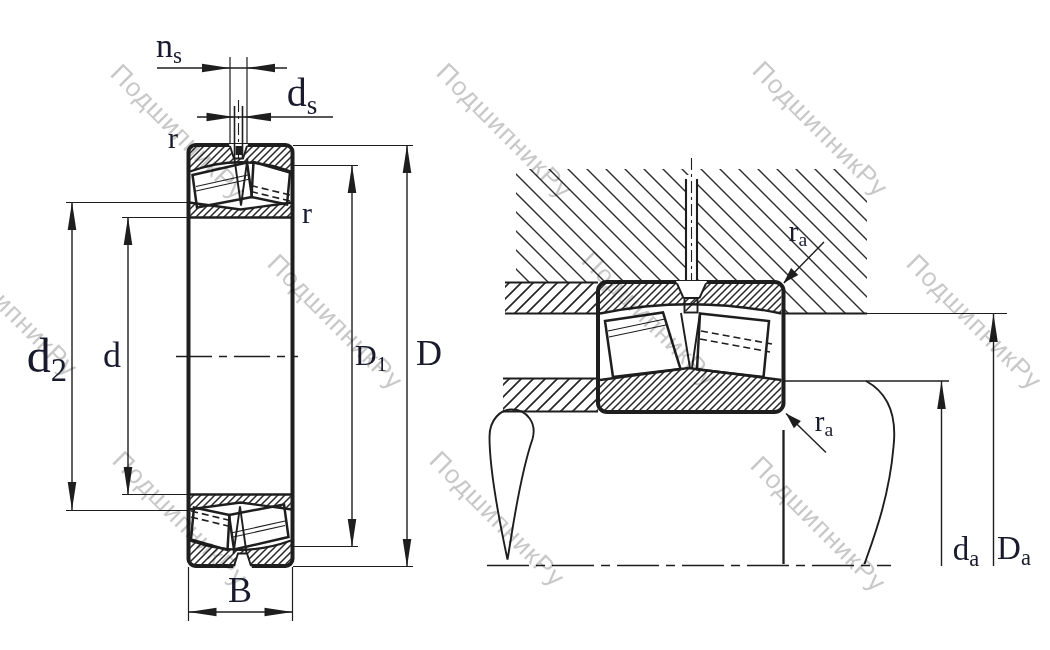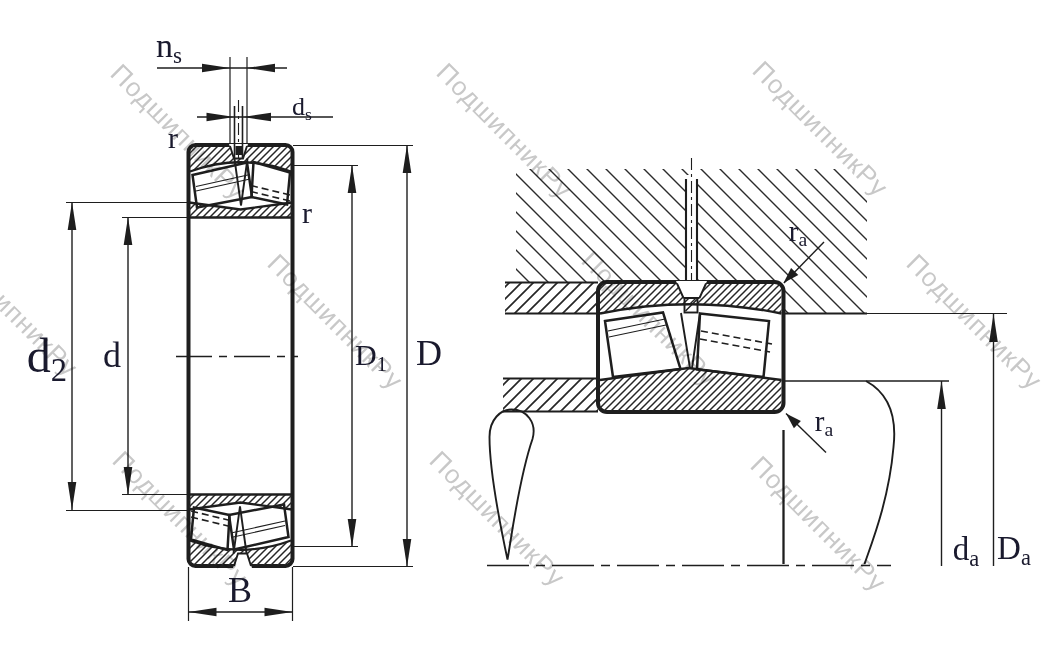--- a/index.html
+++ b/index.html
@@ -161,21 +161,21 @@
       <polygon class="arr" points="786,413.5 793.9,428.3 800.9,421.1"></polygon>
 
       <path class="s13" d="M941.5,381 V566"></path>
       <polygon class="arr" points="941.5,381 937.2,409 945.8,409"></polygon>
       <path class="s13" d="M993.5,314 V566"></path>
       <polygon class="arr" points="993.5,314 989.2,342 997.8,342"></polygon>
     </g>
   </svg>
 
   <div class="lbl" style="left:169px;top:46px;font-size:34px"><span>n</span><span class="sub">s</span></div>
-  <div class="lbl" style="left:302px;top:107px;font-size:26px"><span>d</span><span class="sub">s</span></div>
+  <div class="lbl" style="left:302px;top:93px;font-size:40px"><span>d</span><span class="sub">s</span></div>
   <div class="lbl" style="left:173px;top:138px;font-size:30px">r</div>
   <div class="lbl" style="left:307px;top:213px;font-size:30px">r</div>
   <div class="lbl" style="left:47px;top:356px;font-size:48px"><span>d</span><span class="sub">2</span></div>
   <div class="lbl" style="left:112px;top:355px;font-size:36px">d</div>
   <div class="lbl" style="left:371px;top:355px;font-size:30px"><span>D</span><span class="sub">1</span></div>
   <div class="lbl" style="left:429px;top:353px;font-size:36px">D</div>
   <div class="lbl" style="left:240px;top:590px;font-size:36px">B</div>
   <div class="lbl" style="left:798px;top:231px;font-size:29px"><span>r</span><span class="sub">a</span></div>
   <div class="lbl" style="left:824px;top:421px;font-size:29px"><span>r</span><span class="sub">a</span></div>
   <div class="lbl" style="left:966px;top:549px;font-size:33px"><span>d</span><span class="sub">a</span></div>

